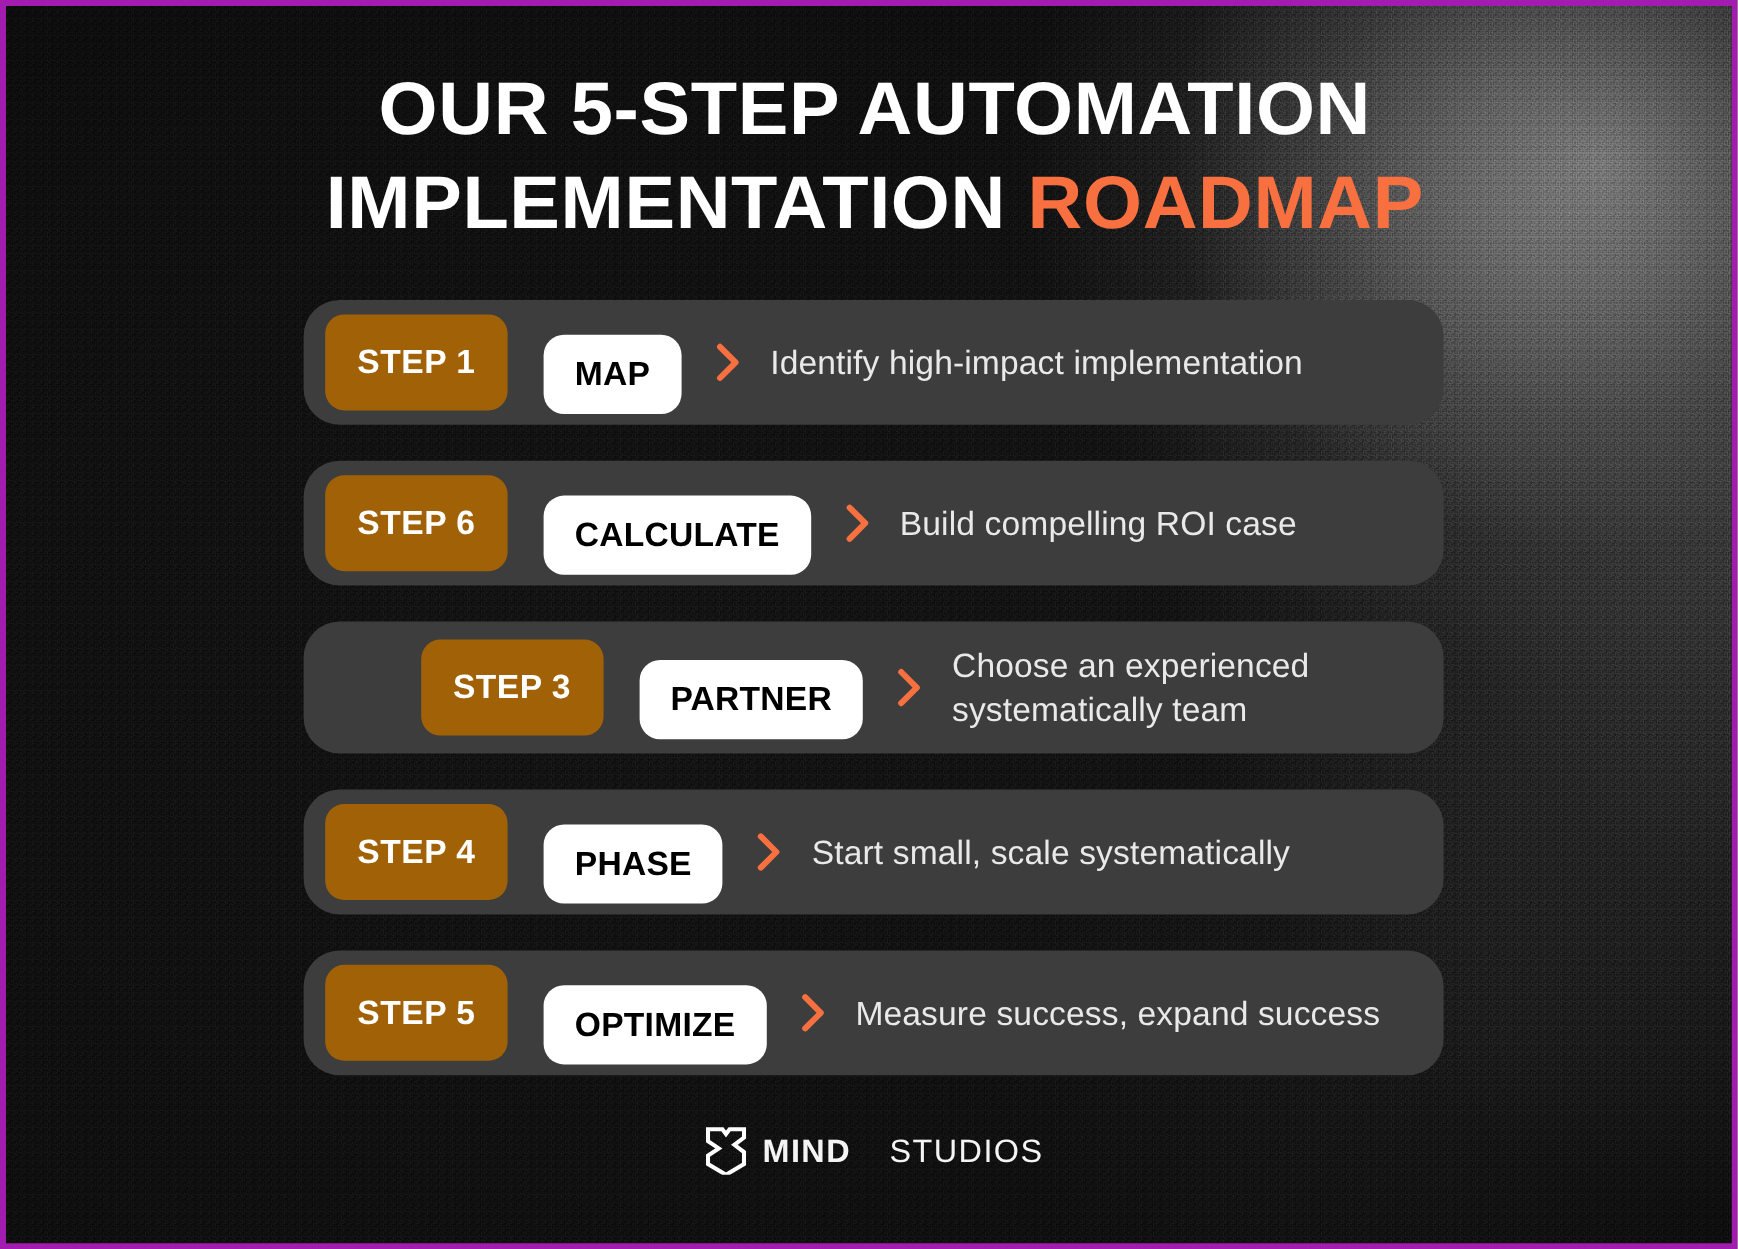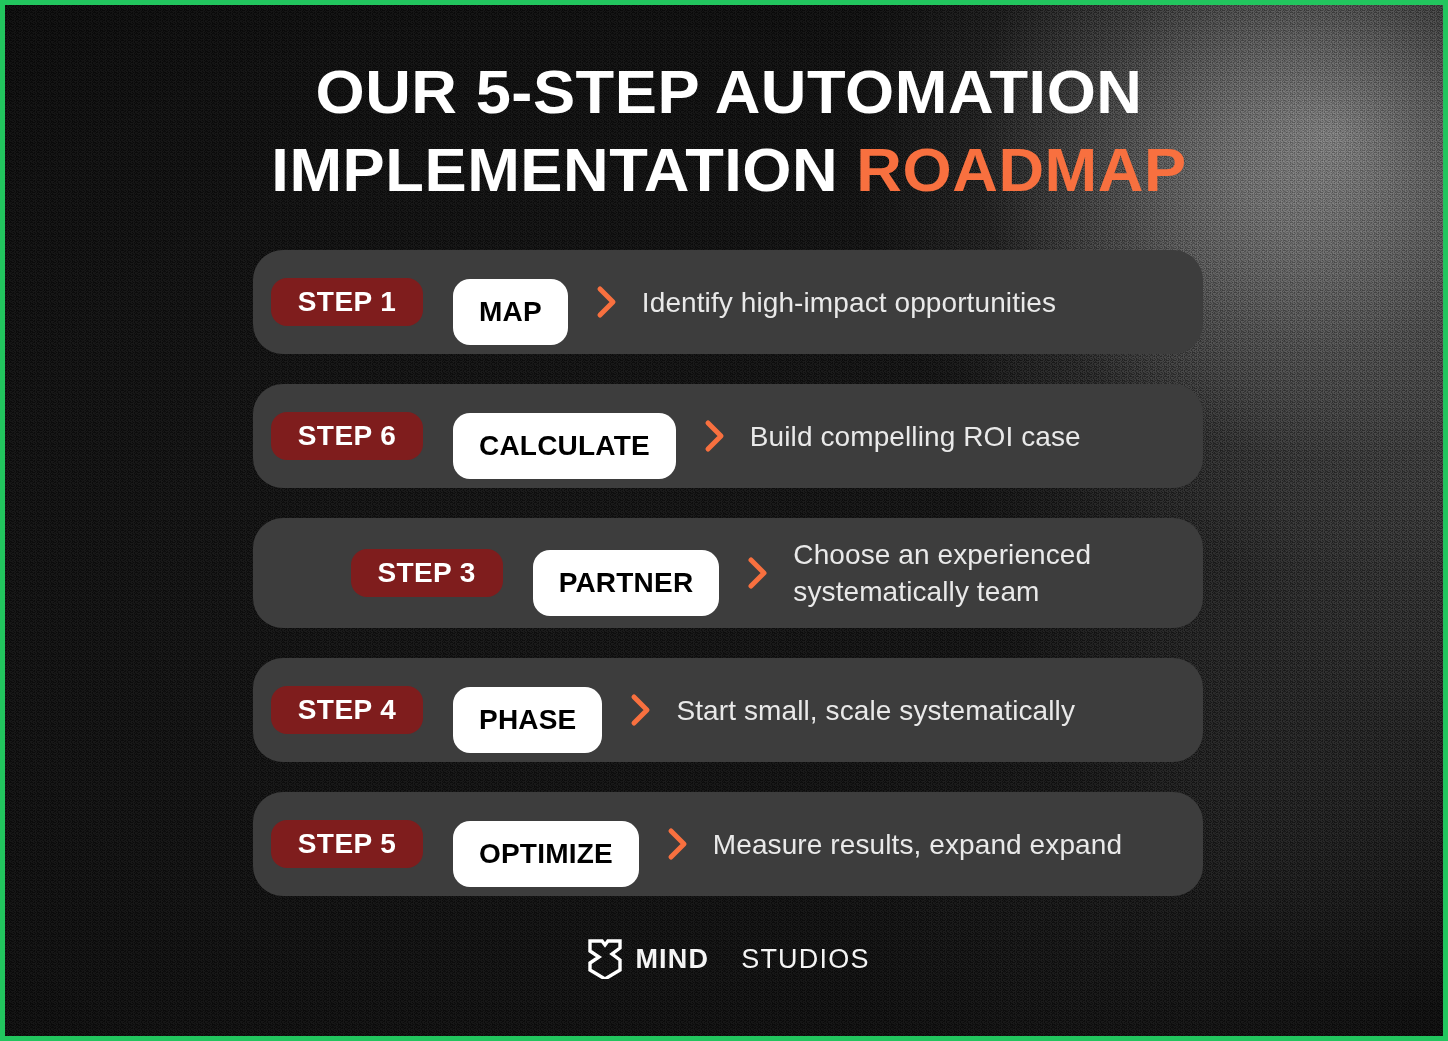--- a/index.html
+++ b/index.html
@@ -13,21 +13,21 @@
     overflow: hidden;
     font-family: "Liberation Sans", sans-serif;
   }
 
   
   #poster {
     position: relative;
     width: 1448px;
     height: 1041px;
     box-sizing: border-box;
-    border: 5px solid #22c55e;
+    border: 5px solid #a21caf;
     background: #111111;
     overflow: hidden;
   }
 
   
   .bg-base {
     position: absolute;
     inset: 0;
     background: #121212;
   }
@@ -124,24 +124,24 @@
     display: flex;
     align-items: center;
     padding-left: 18px;
   }
   .step-row.tall {
     height: 110px;
     justify-content: center;
   }
   .step-badge {
     flex: 0 0 auto;
-    background: #7f1d1d;
+    background: #a16207;
     color: #ffffff;
     border-radius: 16px;
-    height: 48px;
+    height: 80px;
     min-width: 152px;
     display: flex;
     align-items: center;
     justify-content: center;
     font-weight: 700;
     font-size: 28px;
     letter-spacing: 0.4px;
   }
   .step-pill {
     flex: 0 0 auto;
@@ -220,21 +220,21 @@
     </div>
 
     <div class="steps">
 
       <div class="step-row">
         <div class="step-badge">STEP 1</div>
         <div class="step-pill">MAP</div>
         <svg class="chevron" viewBox="0 0 26 34">
           <path d="M6 4 L19 17 L6 30" fill="none" stroke="#f8703f" stroke-width="5" stroke-linecap="round" stroke-linejoin="round"></path>
         </svg>
-        <div class="step-desc">Identify high-impact opportunities</div>
+        <div class="step-desc">Identify high-impact implementation</div>
       </div>
 
       <div class="step-row">
         <div class="step-badge">STEP 6</div>
         <div class="step-pill">CALCULATE</div>
         <svg class="chevron" viewBox="0 0 26 34">
           <path d="M6 4 L19 17 L6 30" fill="none" stroke="#f8703f" stroke-width="5" stroke-linecap="round" stroke-linejoin="round"></path>
         </svg>
         <div class="step-desc">Build compelling ROI case</div>
       </div>
@@ -256,21 +256,21 @@
         </svg>
         <div class="step-desc">Start small, scale systematically</div>
       </div>
 
       <div class="step-row">
         <div class="step-badge">STEP 5</div>
         <div class="step-pill">OPTIMIZE</div>
         <svg class="chevron" viewBox="0 0 26 34">
           <path d="M6 4 L19 17 L6 30" fill="none" stroke="#f8703f" stroke-width="5" stroke-linecap="round" stroke-linejoin="round"></path>
         </svg>
-        <div class="step-desc">Measure results, expand expand</div>
+        <div class="step-desc">Measure success, expand success</div>
       </div>
 
     </div>
 
     <div class="footer">
       <svg class="logo-mark" viewBox="0 0 34 40">
         <path d="M2 2 H14 L17 6 L20 2 H32 V9 L24 15 L32 21 V31 L17 40 L2 31 V24 L11 18 L2 12 Z" fill="none" stroke="#ffffff" stroke-width="3.4" stroke-linejoin="miter"></path>
       </svg>
       <div class="logo-text"><span class="logo-bold">MIND</span><span class="logo-light">STUDIOS</span></div>
     </div>

